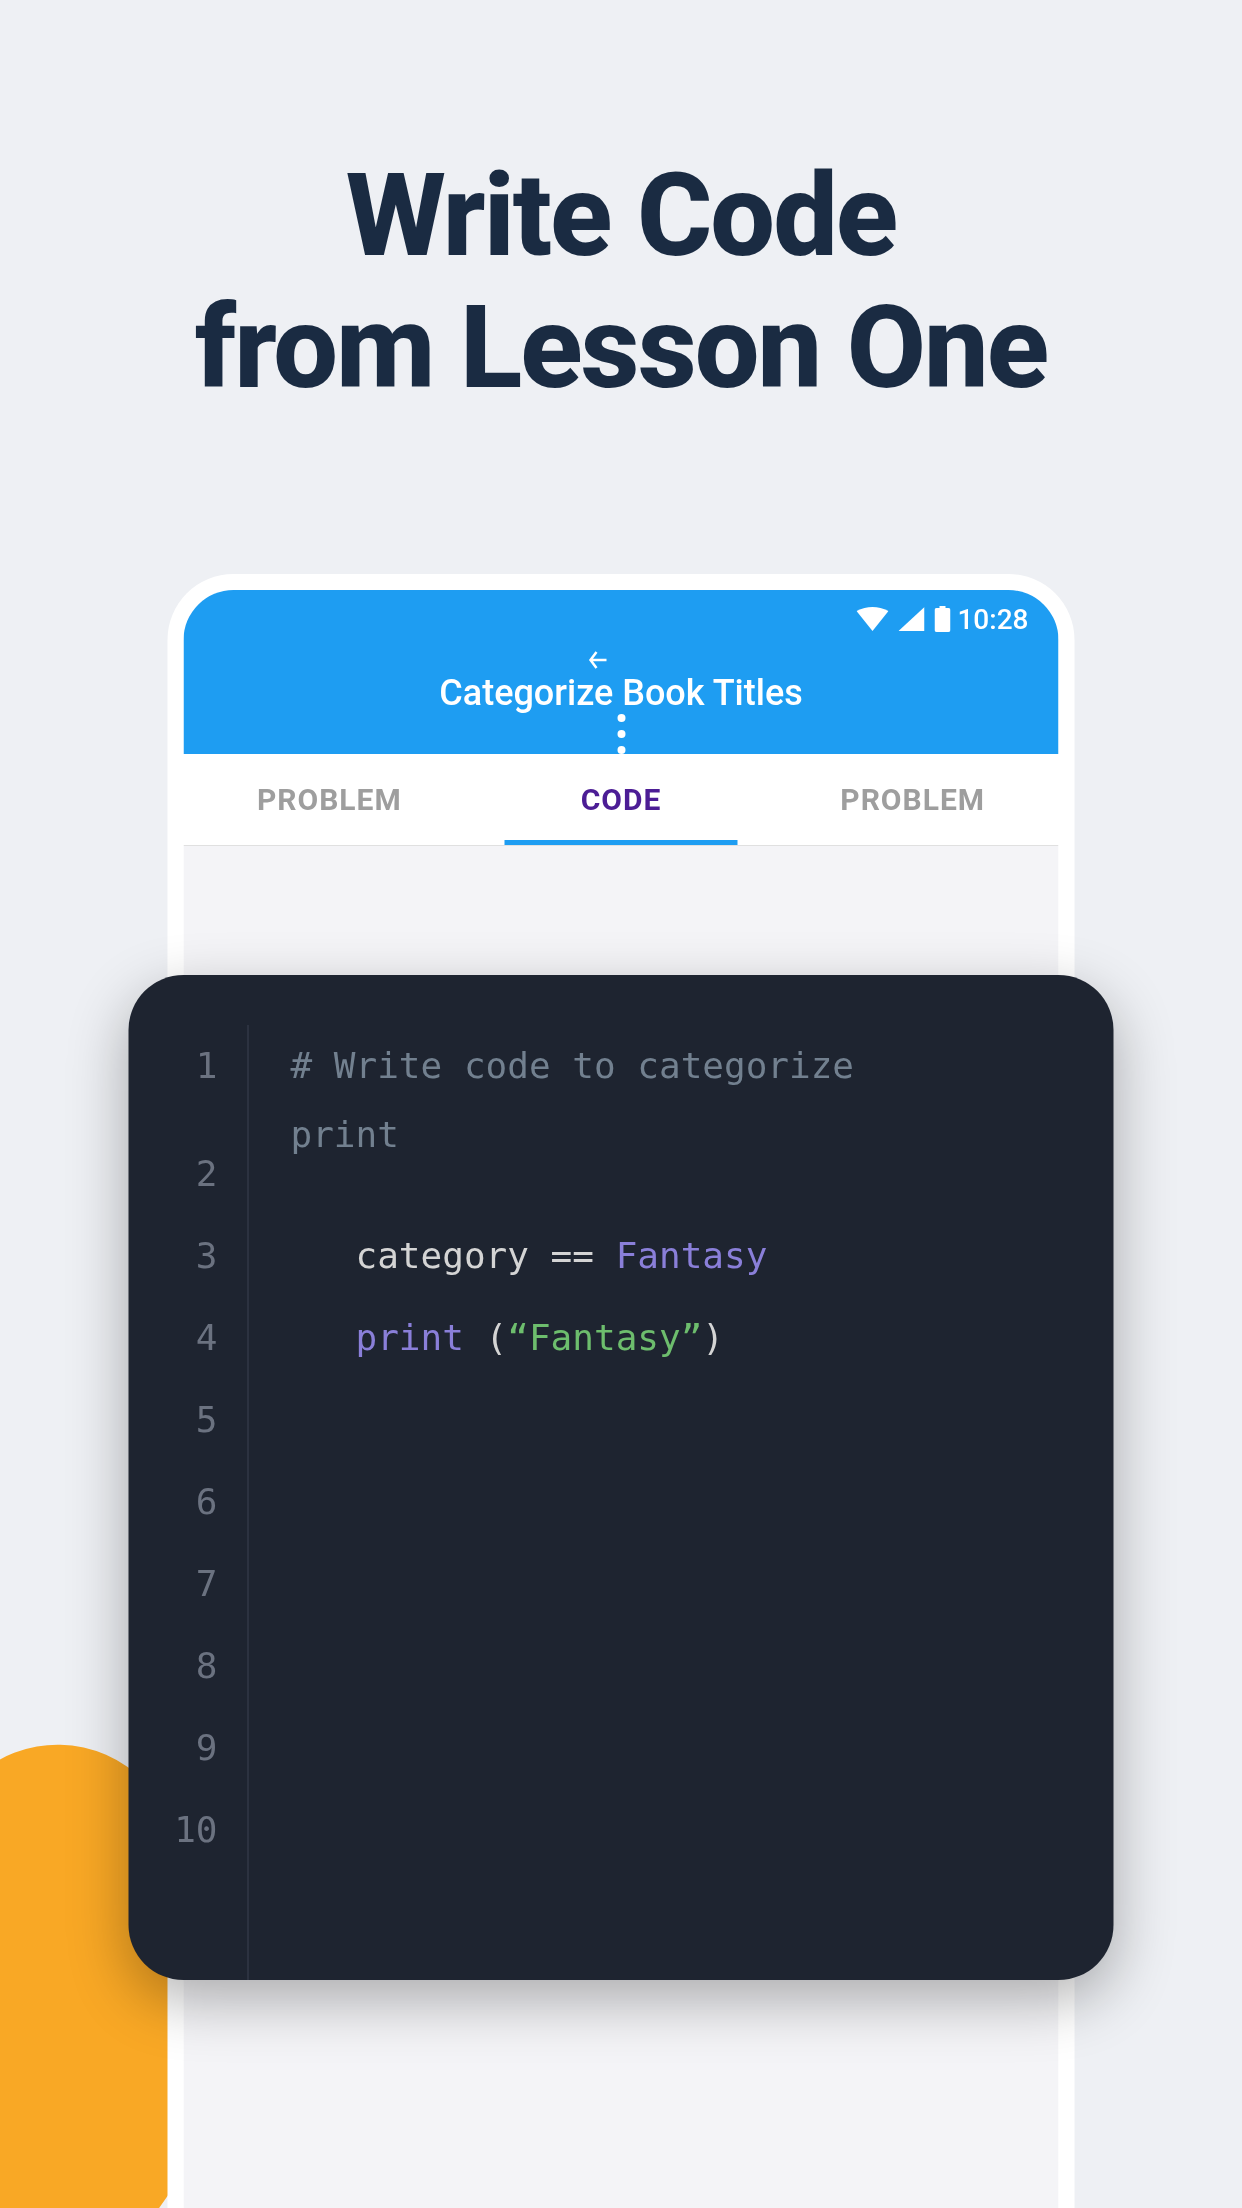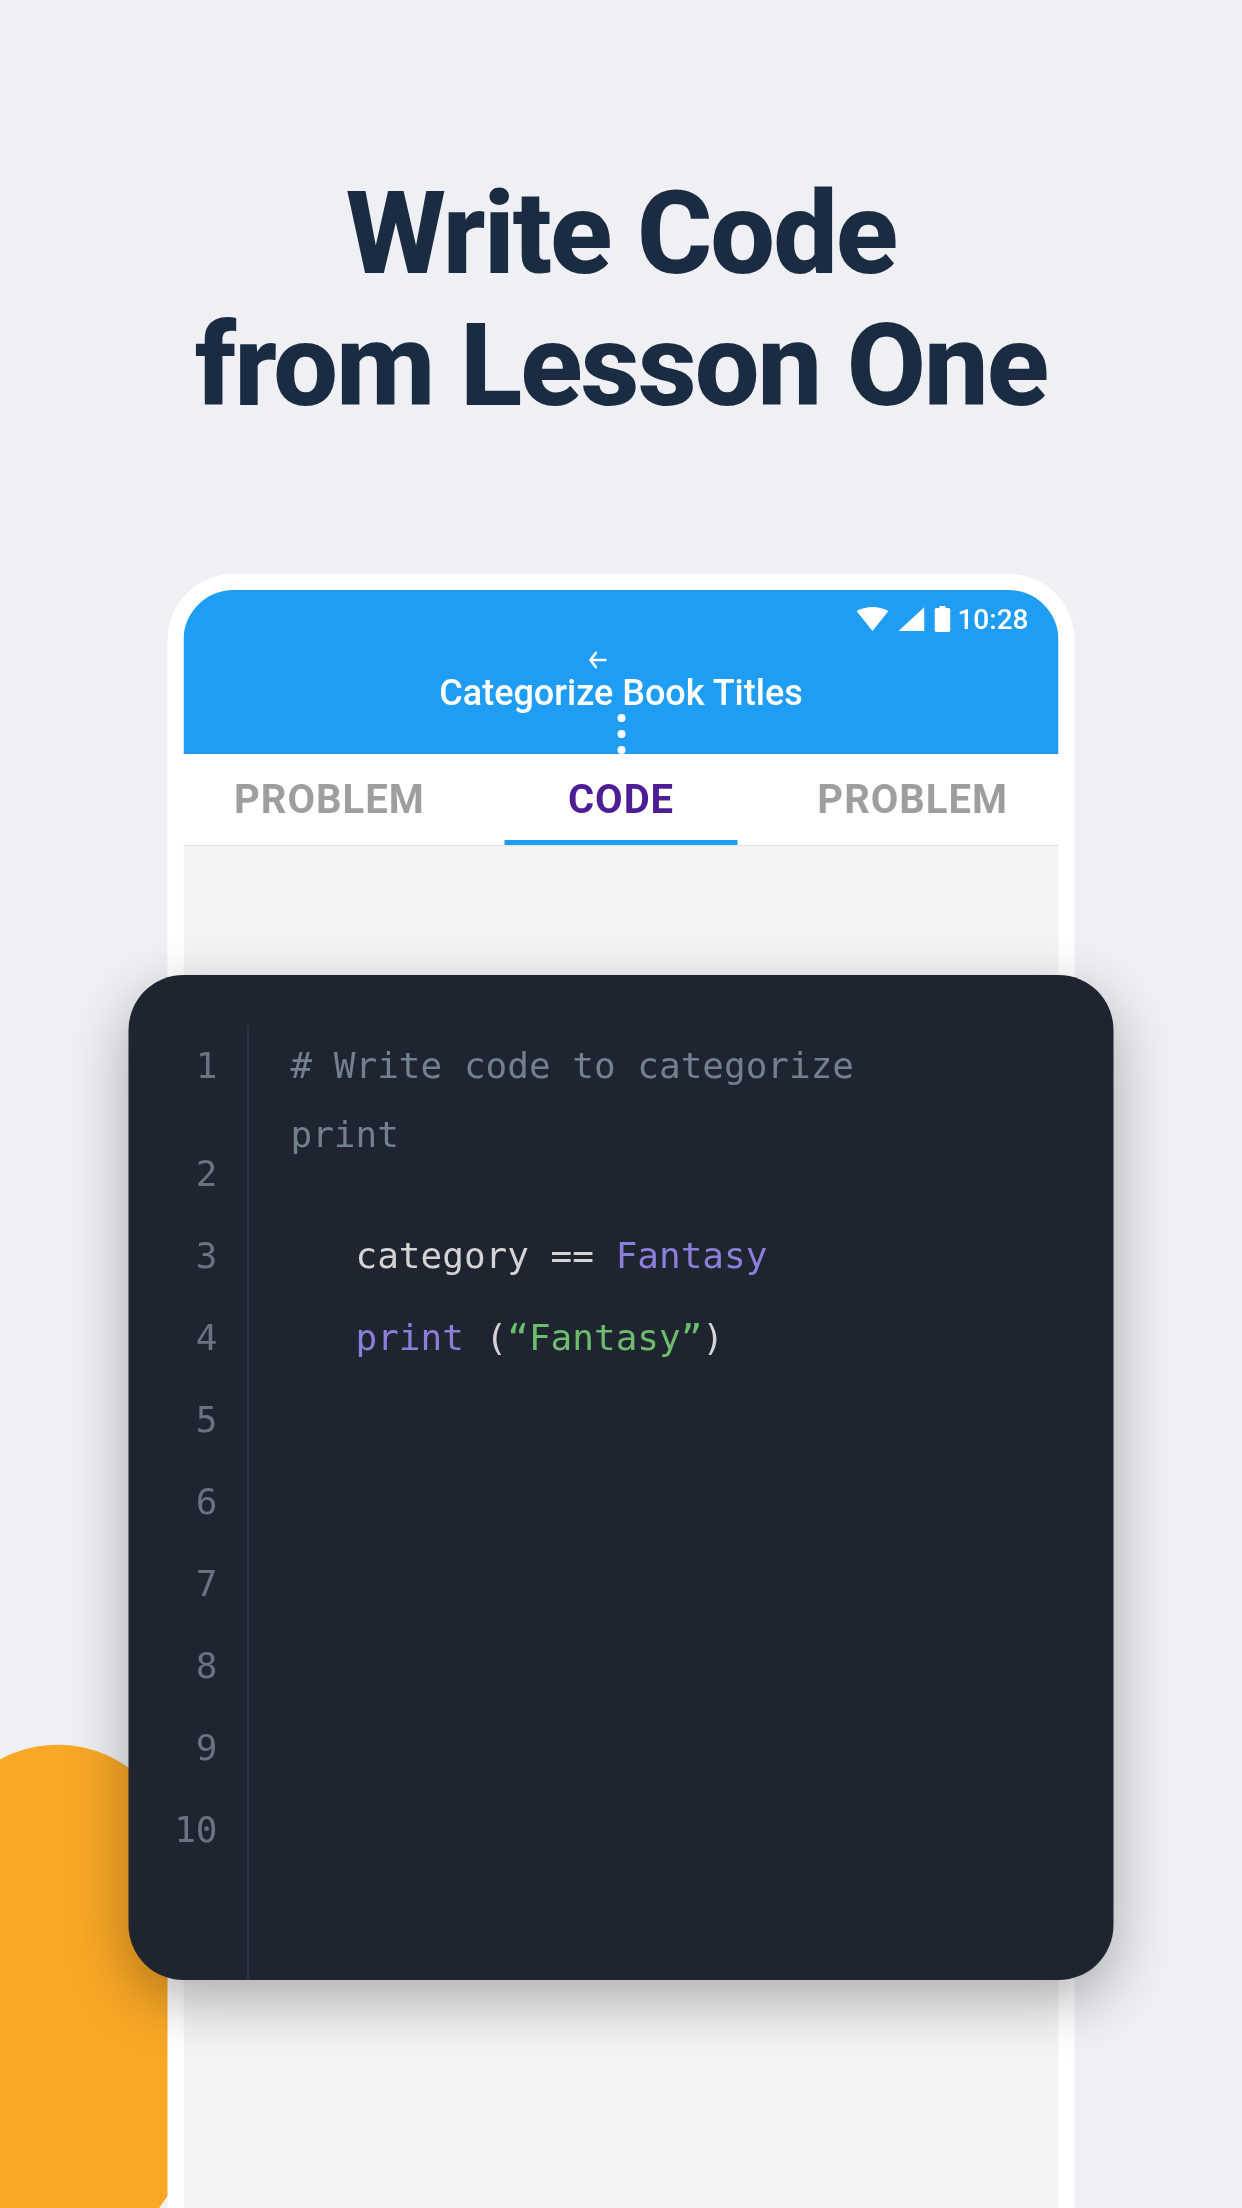--- a/index.html
+++ b/index.html
@@ -24,21 +24,21 @@
       width: 400px;
       height: 600px;
       background: #f9a825;
       border-radius: 120px;
       transform: rotate(35deg);
       z-index: 0;
     }
 
     .headline {
       position: absolute;
-      top: 168px;
+      top: 150px;
       left: 0;
       width: 100%;
       text-align: center;
       font-size: 115px;
       font-weight: 800;
       color: #1a2b42;
       line-height: 1.15;
       letter-spacing: -2px;
     }
 
@@ -117,21 +117,21 @@
       background: #fff;
       height: 92px;
       display: flex;
       align-items: center;
       border-bottom: 1px solid #e0e0e0;
     }
 
     .tab {
       flex: 1;
       text-align: center;
-      font-size: 40px;
+      font-size: 30px;
       font-weight: 700;
       color: #9e9e9e;
       letter-spacing: 1px;
       height: 100%;
       display: flex;
       align-items: center;
       justify-content: center;
       position: relative;
     }
 

